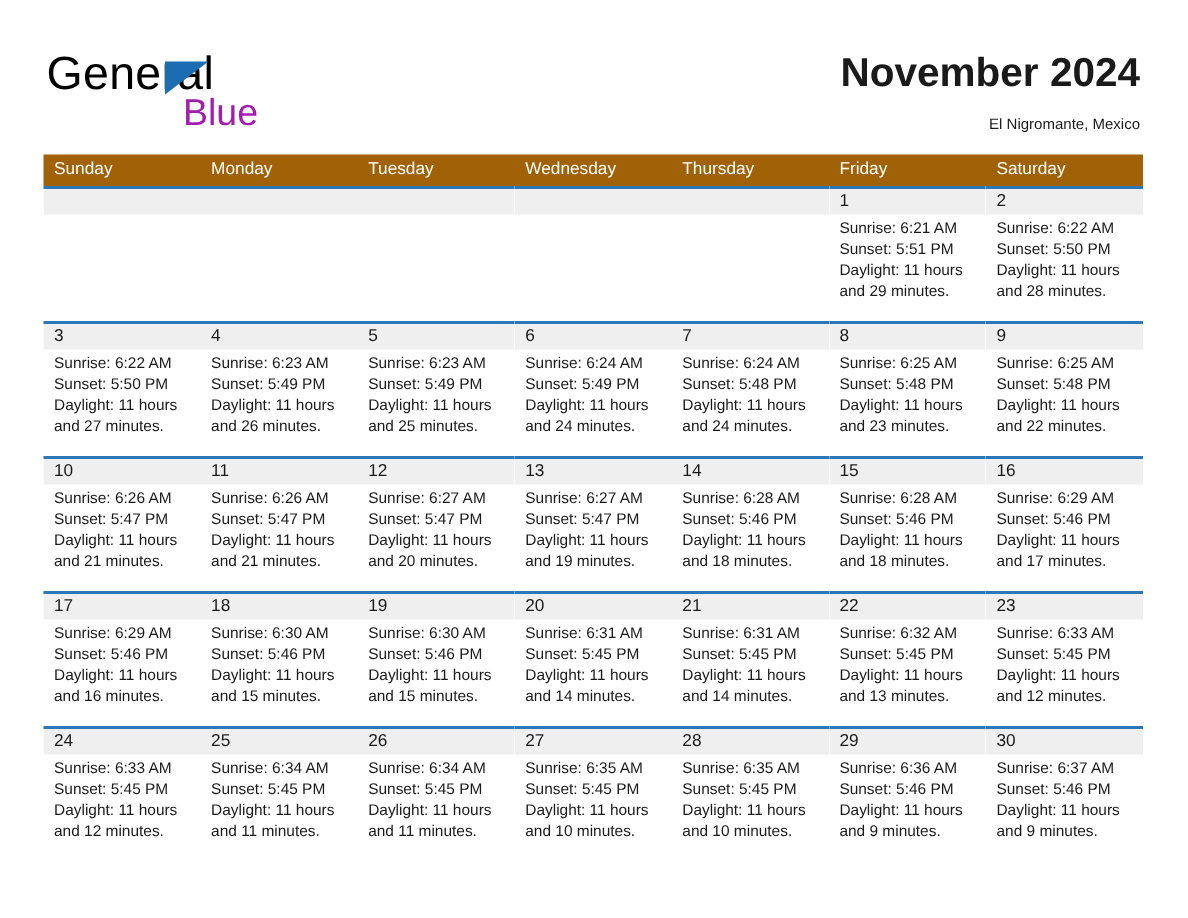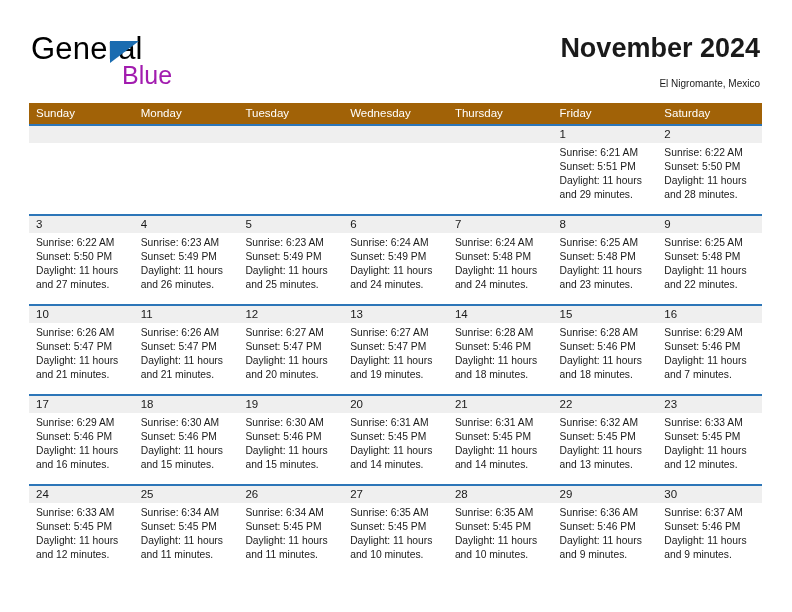--- a/index.html
+++ b/index.html
@@ -331,21 +331,21 @@
           <div>Daylight: 11 hours</div>
           <div>and 18 minutes.</div>
         </div>
       </div>
       <div class="daycell">
         <div class="datestrip">16</div>
         <div class="info">
           <div>Sunrise: 6:29 AM</div>
           <div>Sunset: 5:46 PM</div>
           <div>Daylight: 11 hours</div>
-          <div>and 7 minutes.</div>
+          <div>and 17 minutes.</div>
         </div>
       </div>
     </div>
 
     <div class="week">
       <div class="daycell">
         <div class="datestrip">17</div>
         <div class="info">
           <div>Sunrise: 6:29 AM</div>
           <div>Sunset: 5:46 PM</div>

